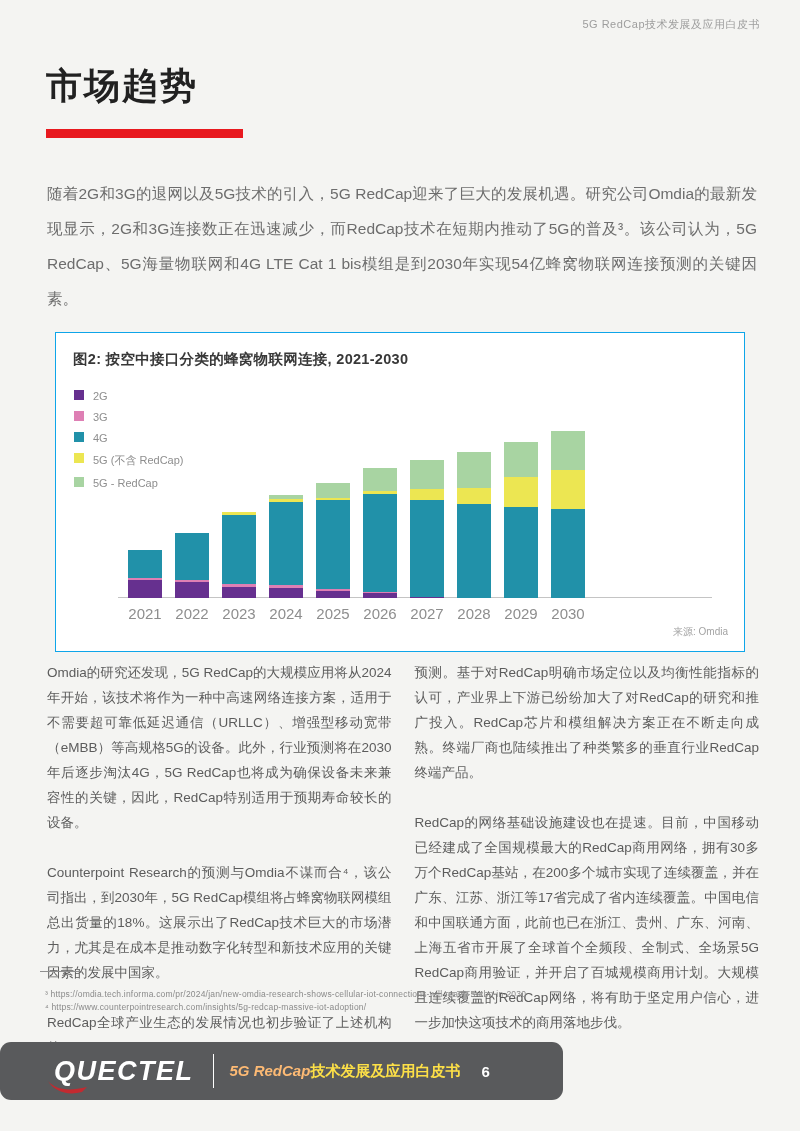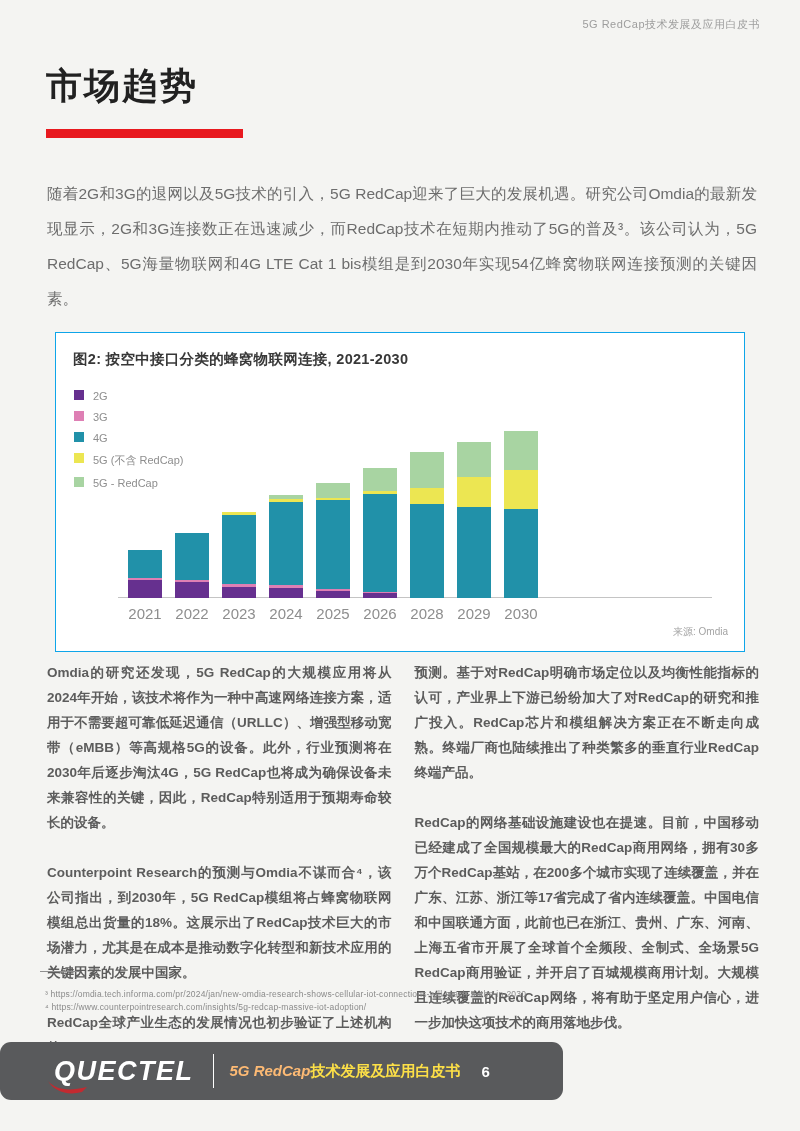--- a/index.html
+++ b/index.html
@@ -59,21 +59,21 @@
     position: absolute; right: 16px; bottom: 12px;
     font-size: 10px; color: #a3a3a3;
   }
   .columns {
     position: absolute; top: 660px; left: 47px; width: 712px;
     display: flex; gap: 23px;
   }
   .col { flex: 1; }
   .col p {
     font-size: 13.5px; line-height: 25px; color: #5c5c5c;
-    text-align: justify; margin-bottom: 25px; font-weight: bold;
+    text-align: justify; margin-bottom: 25px;
   }
   .fn-divider {
     position: absolute; top: 971px; left: 40px;
     width: 40px; height: 1px; background: #8f8f8f;
   }
   .footnotes { position: absolute; top: 988px; left: 45px; }
   .footnote {
     font-size: 8.5px; line-height: 12.5px; color: #8a8a8a;
     letter-spacing: 0.2px;
   }
@@ -177,20 +177,29 @@
       </div>
       <div class="bar-col">
         <div class="bar-stack">
           <div class="bar-seg" style="height: 5px; background: rgb(102, 48, 143);"></div>
           <div class="bar-seg" style="height: 1px; background: rgb(222, 127, 180);"></div>
           <div class="bar-seg" style="height: 98px; background: rgb(33, 145, 169);"></div>
           <div class="bar-seg" style="height: 3px; background: rgb(236, 230, 82);"></div>
           <div class="bar-seg" style="height: 23px; background: rgb(168, 212, 162);"></div>
         </div>
         <div class="year-label">2026</div>
+      </div>
+      <div class="bar-col">
+        <div class="bar-stack">
+          <div class="bar-seg" style="height: 1px; background: rgb(102, 48, 143);"></div>
+          <div class="bar-seg" style="height: 97px; background: rgb(33, 145, 169);"></div>
+          <div class="bar-seg" style="height: 11px; background: rgb(236, 230, 82);"></div>
+          <div class="bar-seg" style="height: 29px; background: rgb(168, 212, 162);"></div>
+        </div>
+        <div class="year-label">2027</div>
       </div>
       <div class="bar-col">
         <div class="bar-stack">
           <div class="bar-seg" style="height: 94px; background: rgb(33, 145, 169);"></div>
           <div class="bar-seg" style="height: 16px; background: rgb(236, 230, 82);"></div>
           <div class="bar-seg" style="height: 36px; background: rgb(168, 212, 162);"></div>
         </div>
         <div class="year-label">2028</div>
       </div>
       <div class="bar-col">

